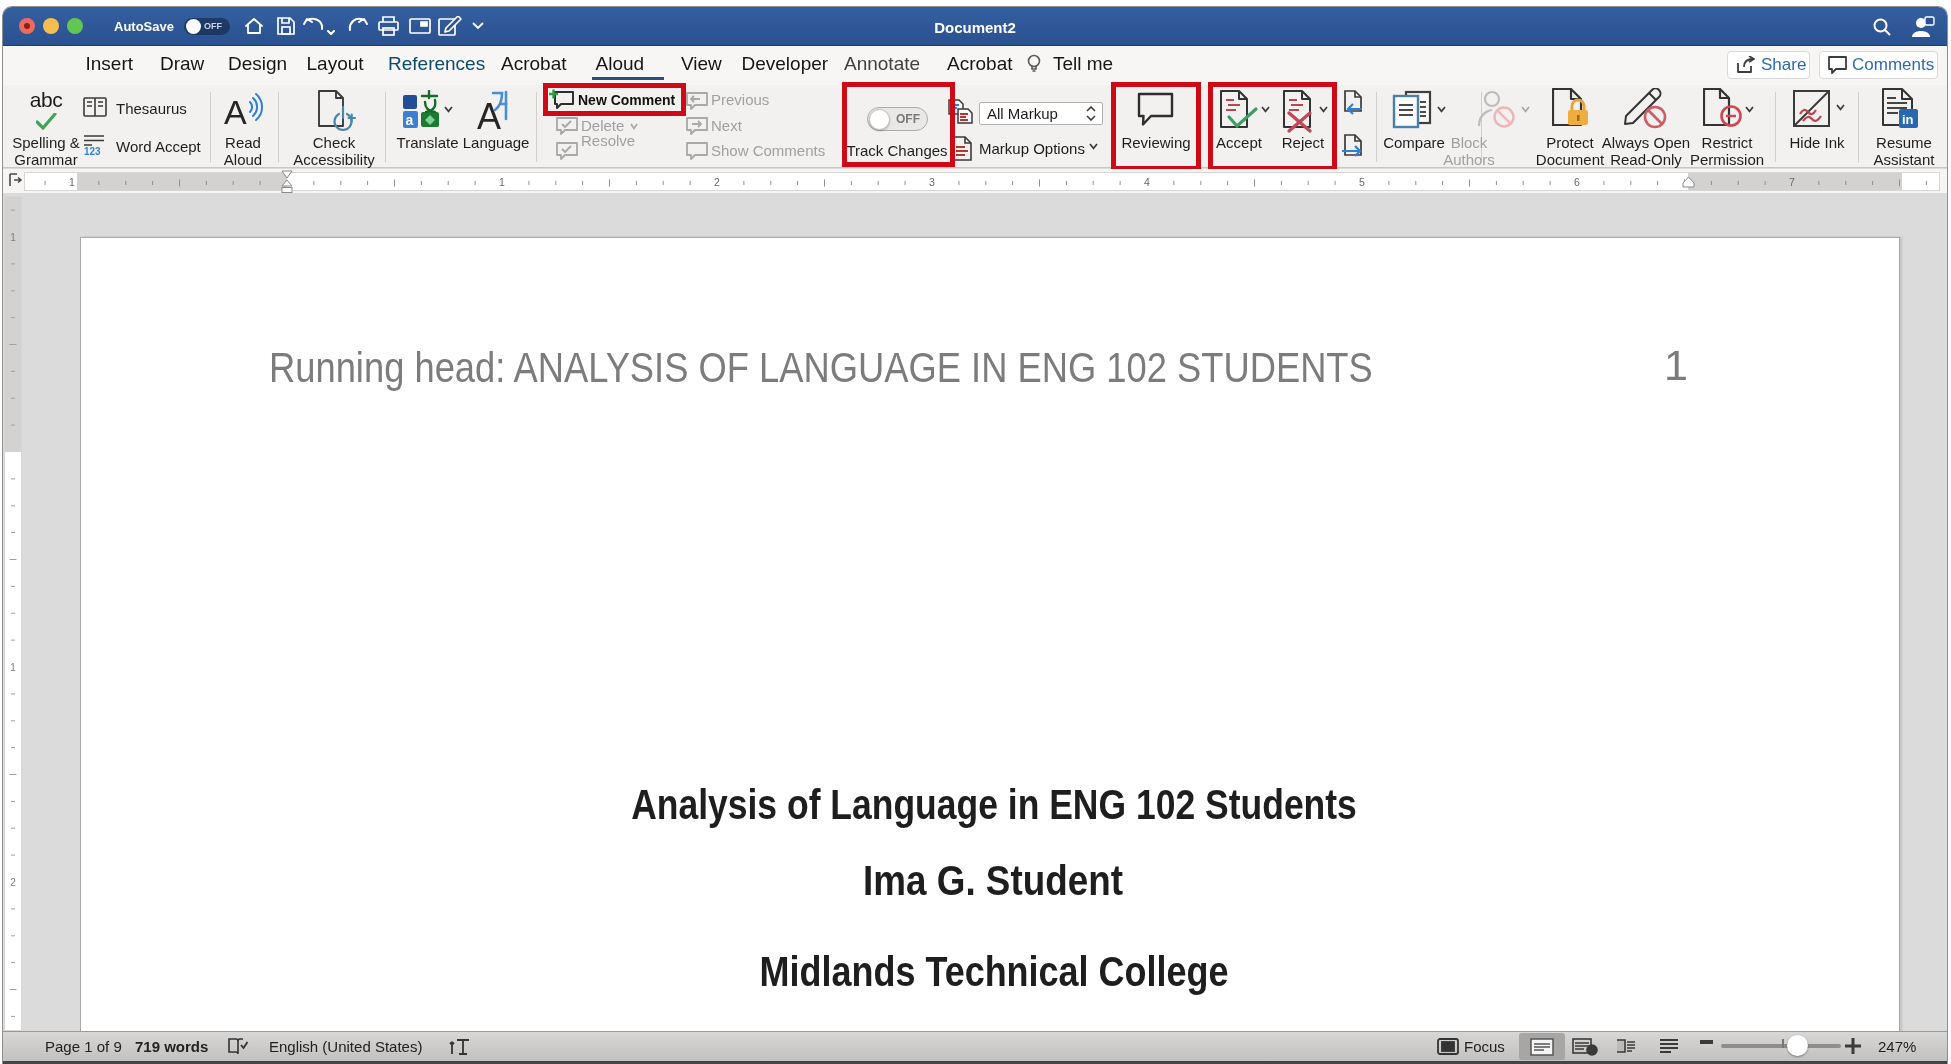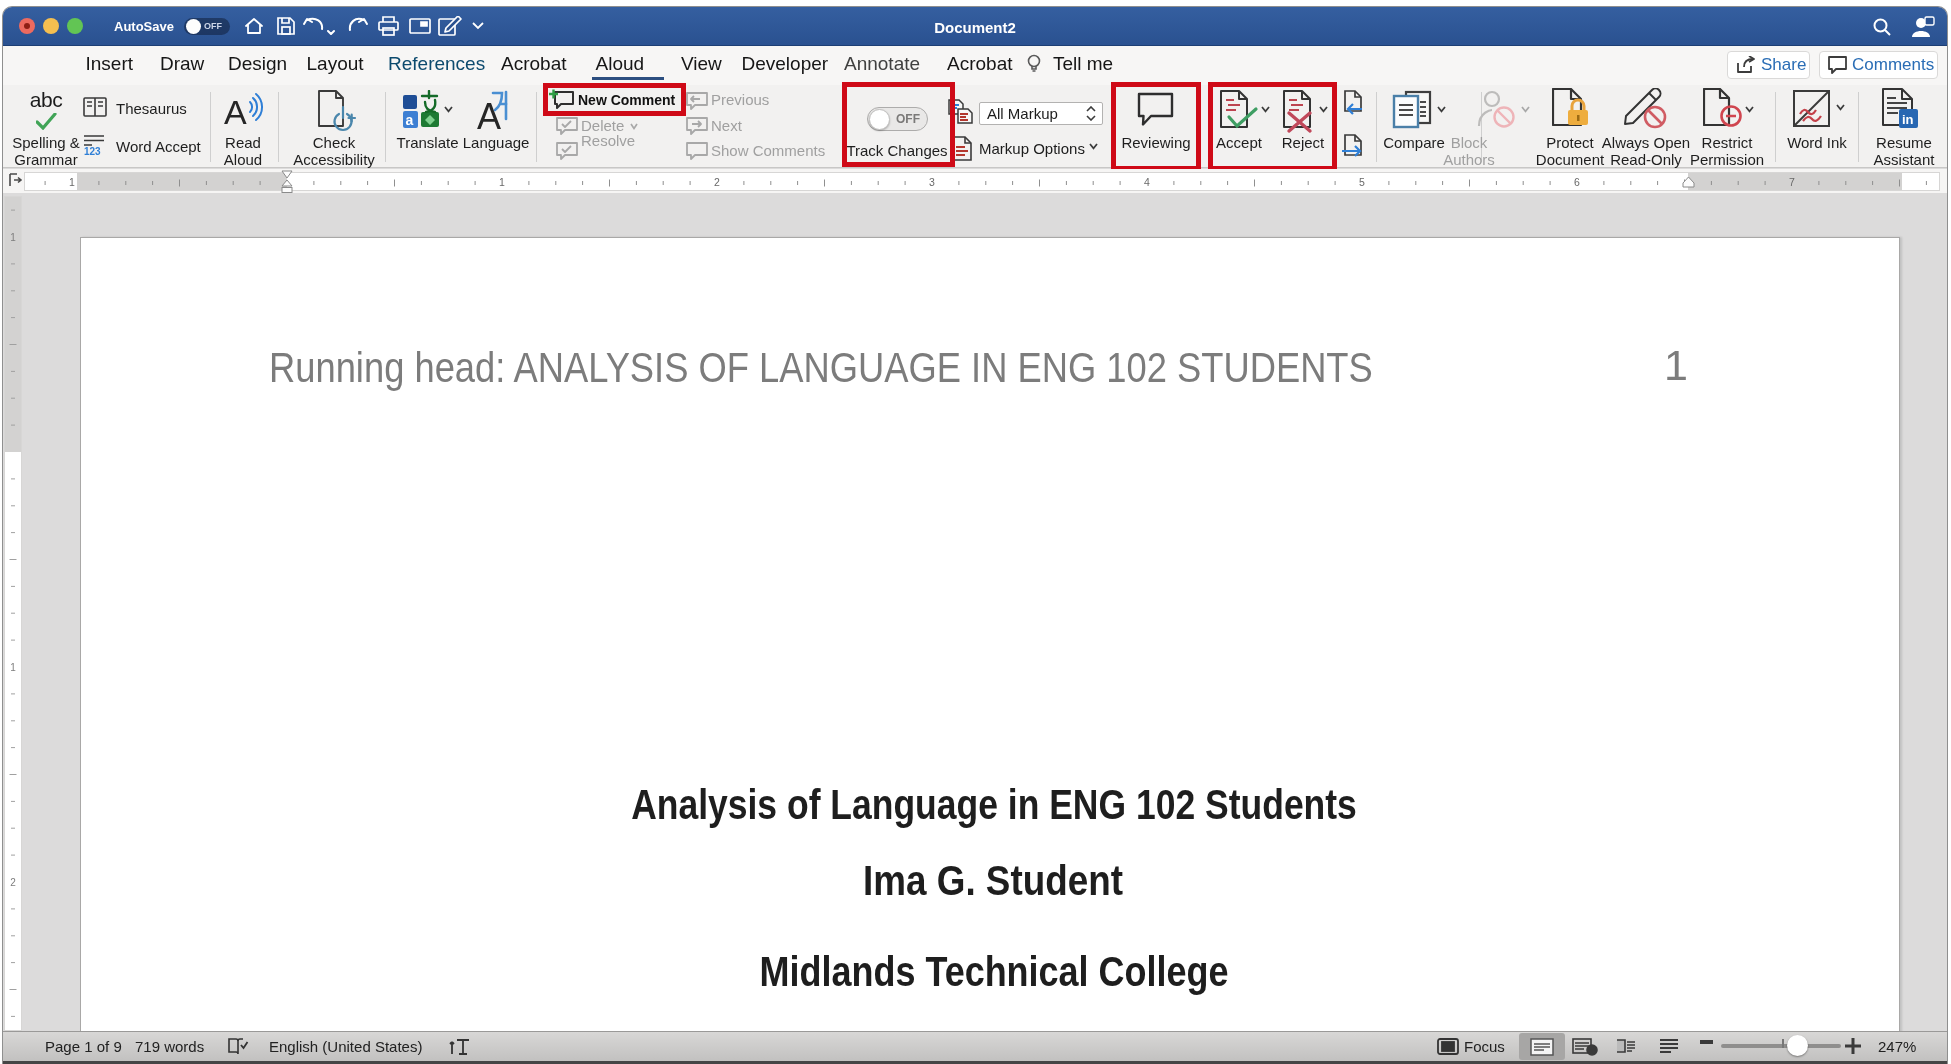--- a/index.html
+++ b/index.html
@@ -400,21 +400,21 @@
 <path d="M1,1 H36 V36 H1 Z" stroke="#3a3a3a" stroke-width="2" fill="none"></path>
 <path d="M36,1 L1,36" stroke="#3a3a3a" stroke-width="2" fill="none"></path>
 <g stroke="#c4414a" stroke-width="2.2" fill="none">
         <path d="M7,24 q4,-7 8,-2 t8,-2"></path>
         <path d="M10,31 q5,-7 9,-2 t9,-3"></path>
       </g>
     </svg>
 <svg class="abs" style="left:1833px;top:97px" width="9" height="7" viewBox="0 0 9 7">
       <path d="M1,1 L4.5,5.4 L8,1" stroke="#3c3c3c" stroke-width="1.7" fill="none"></path>
     </svg>
-<div class="lblc" style="left:1814px;top:127px;">Word Ink</div>
+<div class="lblc" style="left:1814px;top:127px;">Hide Ink</div>
 <svg class="abs" style="left:1879px;top:81px" width="40" height="42" viewBox="0 0 40 42">
 <g stroke="#333" stroke-width="2" fill="none" stroke-linejoin="round">
         <path d="M1,1 H20 L30,11 V37 H1 Z"></path>
         <path d="M20,1 V11 H30"></path>
       </g>
 <g stroke="#444" stroke-width="1.8">
         <path d="M5,10 H14 M5,15 H25 M5,20 H25 M5,25 H16"></path>
       </g>
 <rect x="17" y="21" width="19" height="19" rx="2" fill="#2867b2"></rect>
 <text x="20" y="36" font-size="13" font-weight="bold" fill="#fff" font-family="Liberation Sans">in</text>
@@ -553,21 +553,21 @@
       </svg>
 <div class="abs" style="left:77px;top:44px;width:1820px;height:900px;background:#fff;border:1px solid #a9a8a7;box-shadow:2px 0 2px rgba(0,0,0,0.12);"></div>
 <div class="abs" style="left:266px;top:151px;font-size:42px;color:#7c7c7c;white-space:nowrap;transform:scaleX(0.865);transform-origin:0 0;">Running head: ANALYSIS OF LANGUAGE IN ENG 102 STUDENTS</div>
 <div class="abs" style="left:1661px;top:148px;font-size:43px;color:#7c7c7c;">1</div>
 <div class="abs" style="left:77px;top:588px;width:1820px;text-align:center;font-size:42px;font-weight:bold;color:#1e1e1e;transform:translateX(4px) scaleX(0.845);">Analysis of Language in ENG 102 Students</div>
 <div class="abs" style="left:77px;top:664px;width:1820px;text-align:center;font-size:42px;font-weight:bold;color:#1e1e1e;transform:translateX(3px) scaleX(0.877);">Ima G. Student</div>
 <div class="abs" style="left:77px;top:755px;width:1820px;text-align:center;font-size:42px;font-weight:bold;color:#1e1e1e;transform:translateX(4px) scaleX(0.856);">Midlands Technical College</div>
 </div>
 <div class="abs" style="left:0;top:1024px;width:1944px;height:33px;background:linear-gradient(#d8d7d6,#c2c1c0);border-top:1px solid #9a9998;border-bottom:3px solid #454545;"></div>
 <div class="abs" style="left:42px;top:1031px;font-size:15px;color:#222;">Page 1 of 9</div>
-<div class="abs" style="left:132px;top:1031px;font-size:15px;color:#222;">719 words</div>
+<div class="abs" style="left:132px;top:1031px;font-size:15px;color:#222;font-weight:bold;">719 words</div>
 <svg class="abs" style="left:225px;top:1030px" width="22" height="19" viewBox="0 0 22 19">
 <g stroke="#333" stroke-width="1.6" fill="none">
         <path d="M1,2 H8 Q10,2 10,4 V17 Q10,15 8,15 H1 Z"></path>
         <path d="M10,4 Q10,2 12,2 H15"></path>
         <path d="M13,8 l2.5,3 l4,-6" stroke-width="1.8"></path>
       </g>
     </svg>
 <div class="abs" style="left:266px;top:1031px;font-size:15px;color:#222;">English (United States)</div>
 <svg class="abs" style="left:446px;top:1030px" width="22" height="20" viewBox="0 0 22 20">
 <g stroke="#333" stroke-width="1.8" fill="none">

